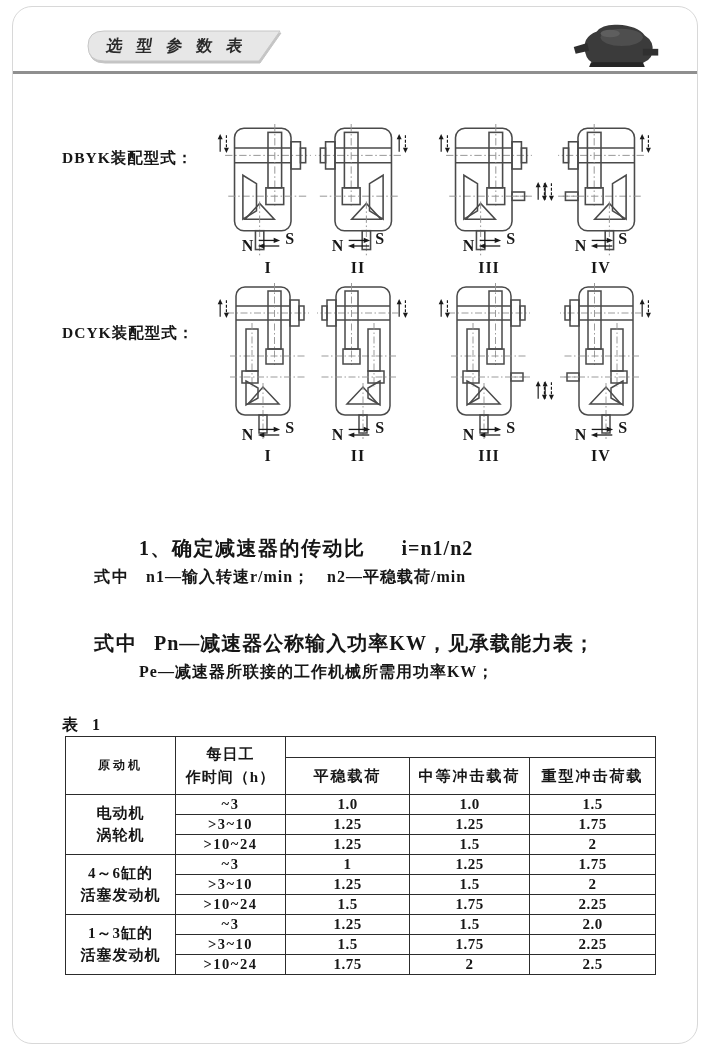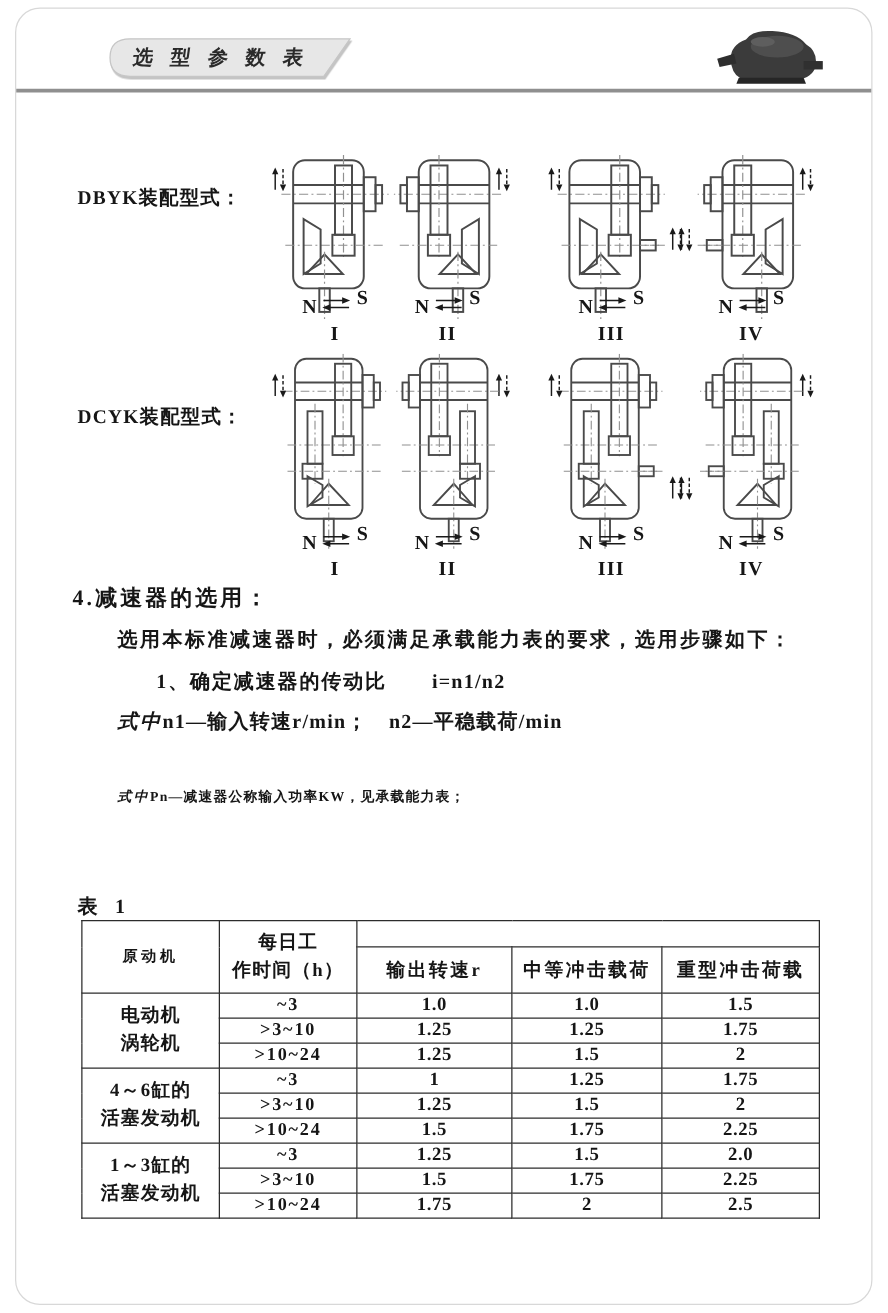--- a/index.html
+++ b/index.html
@@ -50,29 +50,29 @@
   .row-dbyk .ns { top:116px; }
   .row-dcyk .ns { top:140px; }
   .numeral { position:absolute; left:0; right:0; text-align:center; font-size:16px; font-weight:bold; letter-spacing:1px; }
   .row-dbyk .numeral { top:141px; }
   .row-dcyk .numeral { top:164px; }
 
   
   .txt { position:absolute; font-weight:bold; white-space:nowrap; }
   .sel-heading { left:58px; top:466px; font-size:17.5px; letter-spacing:2.5px; }
   .sel-intro   { left:94px; top:502px; font-size:16px;  letter-spacing:2px; }
-  .step-1      { left:125px; top:535px; font-size:16px; letter-spacing:1.5px; }
+  .step-1      { left:139px; top:535px; font-size:20px; letter-spacing:1.5px; }
   .where-1     { left:94px; top:567px; font-size:16px;  letter-spacing:1px; }
   .step-2      { left:139px; top:599px; font-size:16px; letter-spacing:1.5px; }
-  .where-2     { left:94px; top:630px; font-size:11px;  letter-spacing:1px; }
+  .where-2     { left:94px; top:630px; font-size:20px;  letter-spacing:1px; }
   .where-2b    { left:139px; top:662px; font-size:16px; letter-spacing:1px; }
   .where-2c    { left:139px; top:694px; font-size:16px; letter-spacing:1px; }
   .formula-1 { margin-left:36px; letter-spacing:1px; }
   .formula-2 { margin-left:46px; letter-spacing:1px; }
-  .where-prefix { letter-spacing:2px;font-style:italic; }
+  .where-prefix { margin-right:16px; letter-spacing:2px; }
   .tbl-caption { left:62px; top:715px; font-size:16px; letter-spacing:5px; }
 
   
   table.factor {
     position:absolute; left:65px; top:736px; width:590px;
     border-collapse:collapse; table-layout:fixed;
   }
   table.factor th, table.factor td {
     border:1.8px solid #2c2c2c; text-align:center; vertical-align:middle;
     font-weight:bold; padding:0; font-family:"Liberation Serif","DejaVu Serif",serif;
@@ -321,52 +321,51 @@
         <span class="n-letter">N</span>
         <svg viewBox="0 0 30 14" width="26" height="12">
             <use href="#sym-nsarrows"></use>
           </svg>
         <span class="s-letter">S</span>
       </div>
       <div class="numeral">IV</div>
     </div>
   </div>
 
-  <div class="txt sel-heading">4.减速器的选用：</div>
-  <div class="txt sel-intro">选用本标准减速器时，必须满足承载能力表的要求，选用步骤如下：</div>
   <div class="txt step-1">
     <span>1、确定减速器的传动比</span><span class="formula-1">i=n1/n2</span>
   </div>
   <div class="txt where-1">
     <span class="where-prefix">式中</span><span>n1—输入转速r/min；　n2—平稳载荷/min</span>
   </div>
   <div class="txt where-2">
     <span class="where-prefix">式中</span><span>Pn—减速器公称输入功率KW，见承载能力表；</span>
   </div>
+  <div class="txt where-2b">Pe—减速器所联接的工作机械所需用功率KW；</div>
   <div class="txt tbl-caption">表 1</div>
 
   <table class="factor">
     <colgroup>
         <col class="c1">
         <col class="c2">
         <col class="c3">
         <col class="c4">
         <col class="c5">
       </colgroup>
     <thead>
       <tr class="hrow-1">
         <th class="motor-h" rowspan="2">原动机</th>
         <th class="time-h" rowspan="2">
           <span>每日工</span><br>
           <span>作时间（h）</span>
         </th>
         <th colspan="3"></th>
       </tr>
       <tr class="hrow-2">
-        <th>输出转速r</th>
+        <th>平稳载荷</th>
         <th>中等冲击载荷</th>
         <th>重型冲击荷载</th>
       </tr>
     </thead>
     <tbody>
       <tr>
         <th class="group-h" rowspan="3">
           <span>电动机</span><br>
           <span>涡轮机</span>
         </th>

